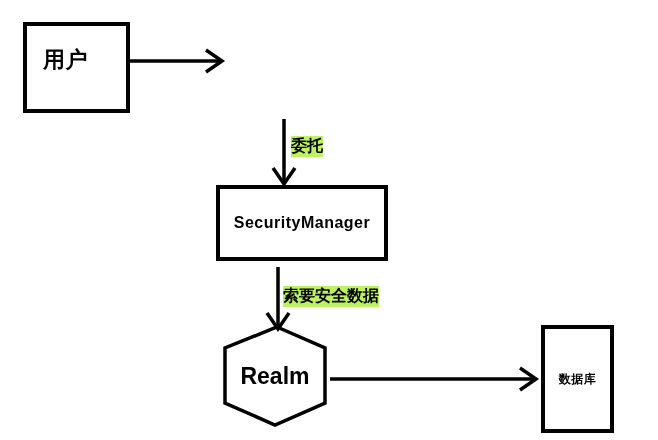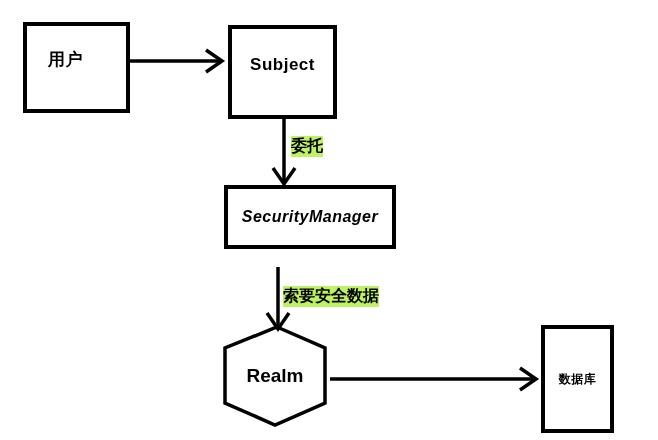--- a/index.html
+++ b/index.html
@@ -25,48 +25,47 @@
   }
   .node-rect {
     position: absolute;
     box-sizing: border-box;
     border: 4px solid #000000;
     background: #ffffff;
     display: flex;
     align-items: center;
     justify-content: center;
     font-weight: bold;
-    font-size: 17px;
+    font-size: 22px;
     letter-spacing: 0.5px;
   }
   #node-user {
     left: 23px; top: 22px; width: 107px; height: 91px;
     padding-right: 22px; padding-bottom: 16px;
   }
   #node-subject {
     left: 228px; top: 25px; width: 109px; height: 94px;
     padding-bottom: 14px;
   }
   #node-security-manager {
-    left: 224px; top: 185px; width: 172px; height: 64px;
+    left: 216px; top: 185px; width: 172px; height: 76px;
     font-size: 16px;
-    font-style: italic;
   }
   #node-database {
     left: 541px; top: 325px; width: 73px; height: 108px;
     font-size: 12px;
   }
   #node-realm-label {
     position: absolute;
     left: 225px; top: 329px; width: 100px; height: 94px;
     display: flex;
     align-items: center;
     justify-content: center;
     font-weight: bold;
-    font-size: 19px;
+    font-size: 23px;
   }
   .edge-label {
     position: absolute;
     font-weight: bold;
     font-size: 16px;
     white-space: nowrap;
     background: #bef264;
   }
   #edge-label-delegate { left: 291px; top: 136px; }
   #edge-label-request  { left: 283px; top: 286px; }
@@ -90,21 +89,20 @@
 
     <line x1="284" y1="119" x2="284" y2="184" stroke="#000000" stroke-width="3.5" marker-end="url(#arrow-open)"></line>
 
     <line x1="278" y1="267" x2="278" y2="329" stroke="#000000" stroke-width="3.5" marker-end="url(#arrow-open)"></line>
 
     <line x1="330" y1="379" x2="536" y2="379" stroke="#000000" stroke-width="3.5" marker-end="url(#arrow-open)"></line>
   </svg>
 
   <div class="node-rect" id="node-user">用户</div>
 
-  <div class="node-rect" id="node-subject">Subject</div>
 
   <div class="node-rect" id="node-security-manager">SecurityManager</div>
 
   <div class="node-rect" id="node-database">数据库</div>
 
   <div id="node-realm-label">Realm</div>
 
   <div class="edge-label" id="edge-label-delegate">委托</div>
 
   <div class="edge-label" id="edge-label-request">索要安全数据</div>

